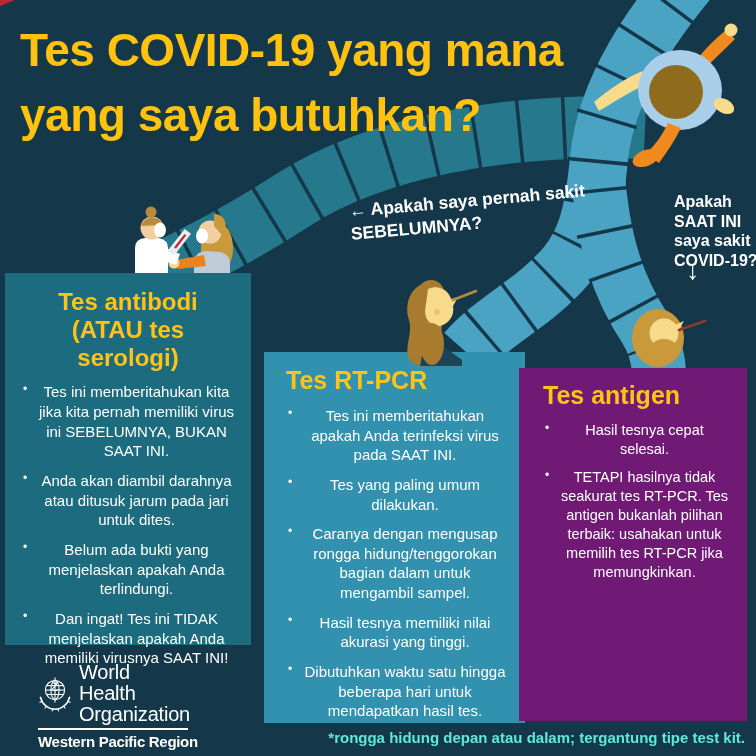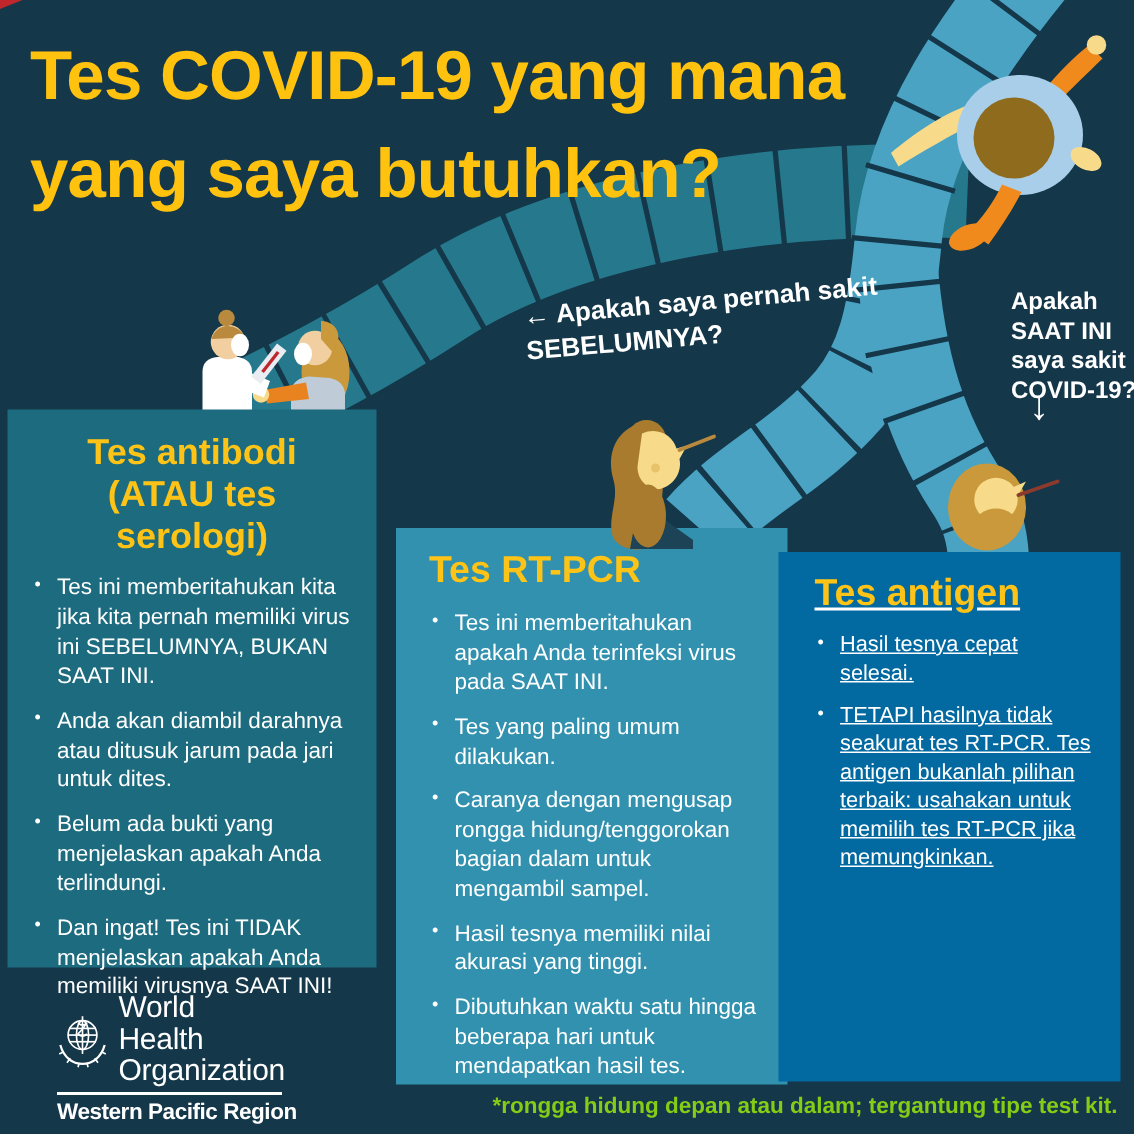--- a/index.html
+++ b/index.html
@@ -37,39 +37,38 @@
   .panel{position:absolute;box-sizing:border-box;color:#fff;}
   .panel-antibody{
     left:5px;top:273px;width:246px;height:372px;background:#1C6B7E;
     padding:15px 16px 8px 16px;
   }
   .panel-rtpcr{
     left:264px;top:352px;width:261px;height:371px;background:#3191AE;
     padding:14px 18px 8px 22px;
   }
   .panel-antigen{
-    left:519px;top:368px;width:228px;height:353px;background:#0369a1;
+    left:519px;top:368px;width:228px;height:353px;background:#701a75;
     padding:13px 18px 8px 24px;
-    text-decoration:underline;
   }
   .panel h2{
     margin:0 0 11px 0;color:#FDC317;font-weight:700;font-size:25px;line-height:1.16;
   }
   .panel-antibody h2{text-align:center;font-size:24px;}
   .panel ul{margin:0;padding:0;list-style:none;}
-  .panel li{position:relative;padding-left:17px;margin-bottom:10px;line-height:1.31;}
+  .panel li{position:relative;padding-left:17px;margin-bottom:10px;line-height:1.31;text-align:center;}
   .panel li::before{content:"\2022";position:absolute;left:2px;top:0;font-size:12px;}
   .panel-antibody li{font-size:15px;}
   .panel-rtpcr li{font-size:15px;}
   .panel-antigen li{font-size:14.5px;margin-bottom:9px;}
 
   
   .footnote{
     position:absolute;right:11px;top:729px;
-    color:#84cc16;font-size:15px;font-weight:600;white-space:nowrap;
+    color:#5eead4;font-size:15px;font-weight:600;white-space:nowrap;
   }
 
   
   .who{position:absolute;left:38px;top:662px;width:152px;color:#fff;}
   .who-row{display:flex;align-items:center;gap:7px;}
   .who-names{font-weight:400;font-size:20px;line-height:1.04;letter-spacing:-0.2px;}
   .who-divider{border:0;border-top:2px solid #fff;margin:4px 0 3px 0;width:150px;}
   .who-region{font-weight:700;font-size:15px;letter-spacing:-0.3px;white-space:nowrap;}
 </style>
 </head>

